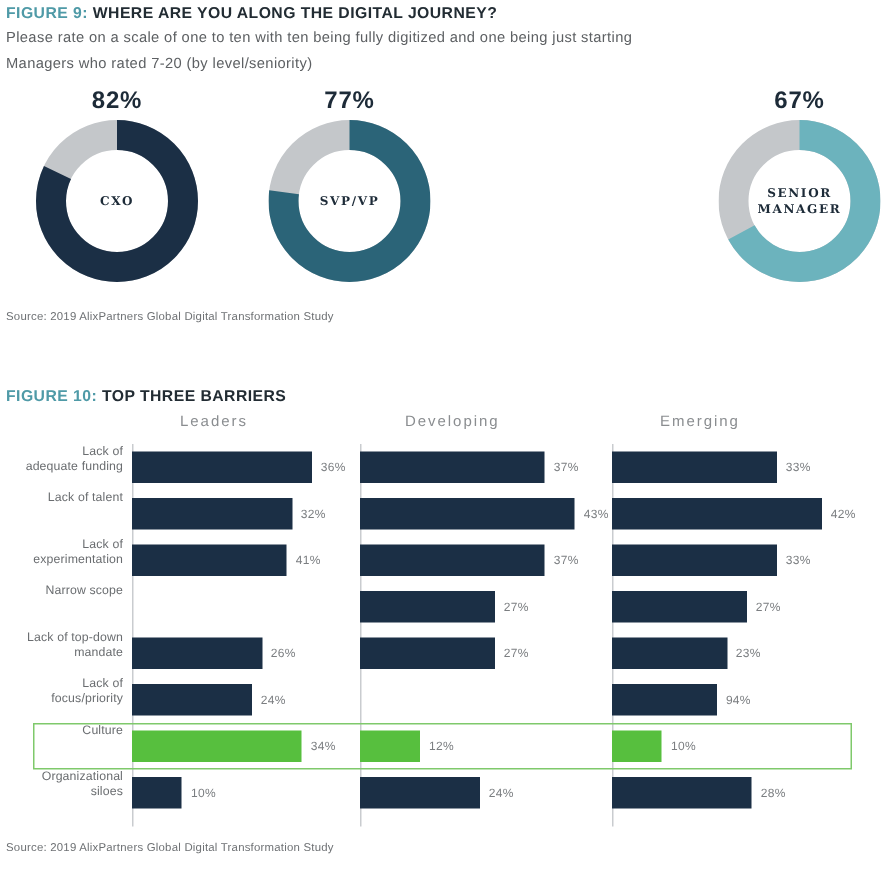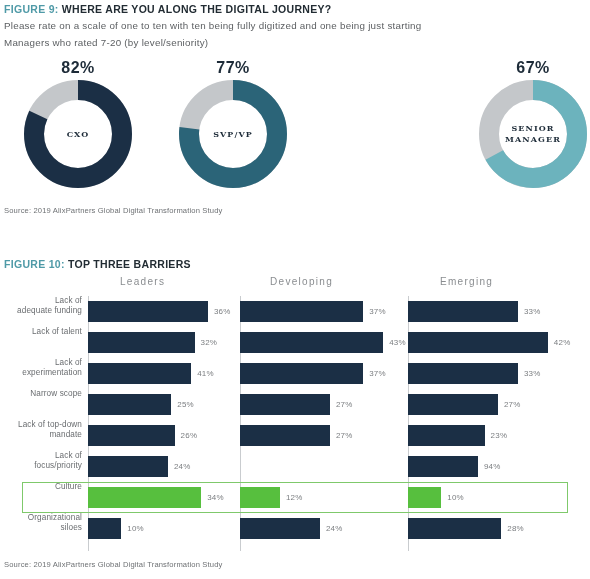--- a/index.html
+++ b/index.html
@@ -207,24 +207,20 @@
               </div>
               <div class="barbox" style="left: 320px; width: 160px;">
                 <div class="bar" style="width: 109.89px;"></div>
                 <div class="bar-val" style="left: 115.89px;">33%</div>
               </div>
             </div>
           </div>
           <div class="row">
             <div class="row-label">Narrow scope</div>
             <div class="bars">
-              <div class="barbox" style="left: 0px; width: 160px;">
-                <div class="bar" style="width: 83.25px;"></div>
-                <div class="bar-val" style="left: 89.25px;">25%</div>
-              </div>
               <div class="barbox" style="left: 152px; width: 160px;">
                 <div class="bar" style="width: 89.91px;"></div>
                 <div class="bar-val" style="left: 95.91px;">27%</div>
               </div>
               <div class="barbox" style="left: 320px; width: 160px;">
                 <div class="bar" style="width: 89.91px;"></div>
                 <div class="bar-val" style="left: 95.91px;">27%</div>
               </div>
             </div>
           </div>

